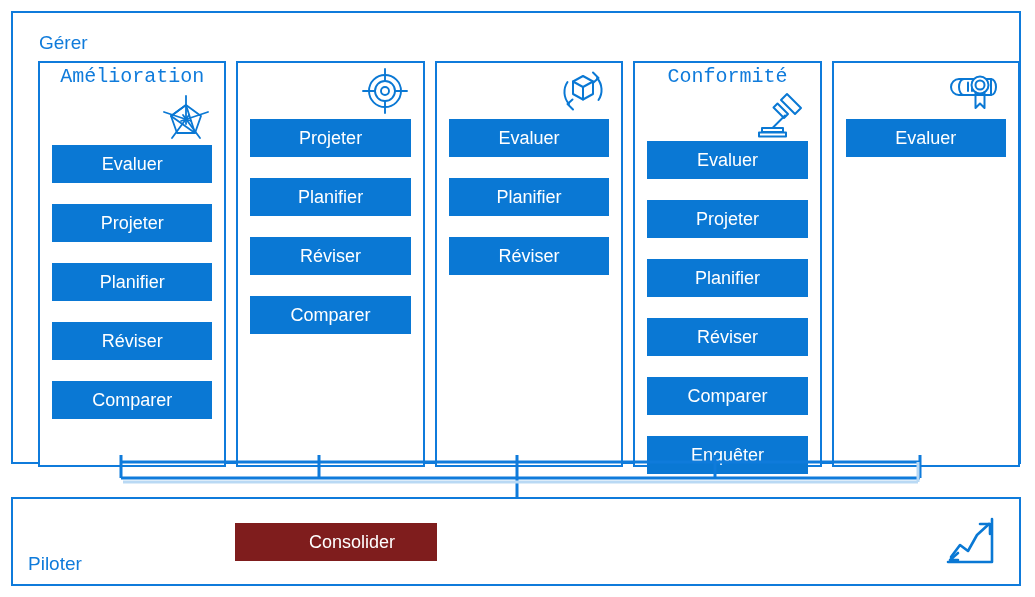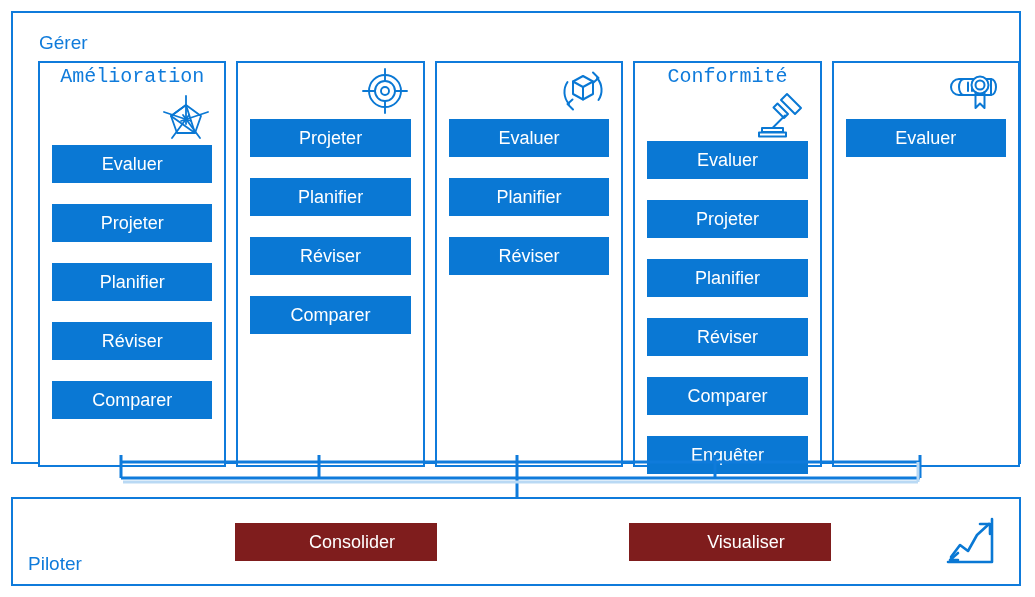--- a/index.html
+++ b/index.html
@@ -288,21 +288,20 @@
     <g stroke="#b9d9f4" stroke-width="3" fill="none">
 
       <line x1="123" y1="482" x2="918" y2="482"></line>
       <line x1="918" y1="462" x2="918" y2="482"></line>
     </g>
   </svg>
 
   <div class="pilot-panel">
     <div class="pilot-title">Piloter</div>
     <div class="pilot-btn" id="pilot-btn-0">Consolider</div>
-    <div class="pilot-btn" id="pilot-btn-1">Visualiser</div>
     <div class="pilot-icon">
       <svg width="58" height="52" viewBox="0 0 58 52" fill="none" stroke="#0a78d4" stroke-width="2.6" stroke-linejoin="round" stroke-linecap="round">
         <polyline points="12,40 21,28 29,34 38,18 50,7"></polyline>
         <polyline points="41,7 51,7 51,17"></polyline>
         <polyline points="53,2 53,45 9,45"></polyline>
         <polyline points="19,36 11,43 19,43" fill="none"></polyline>
       </svg>
     </div>
   </div>
 

